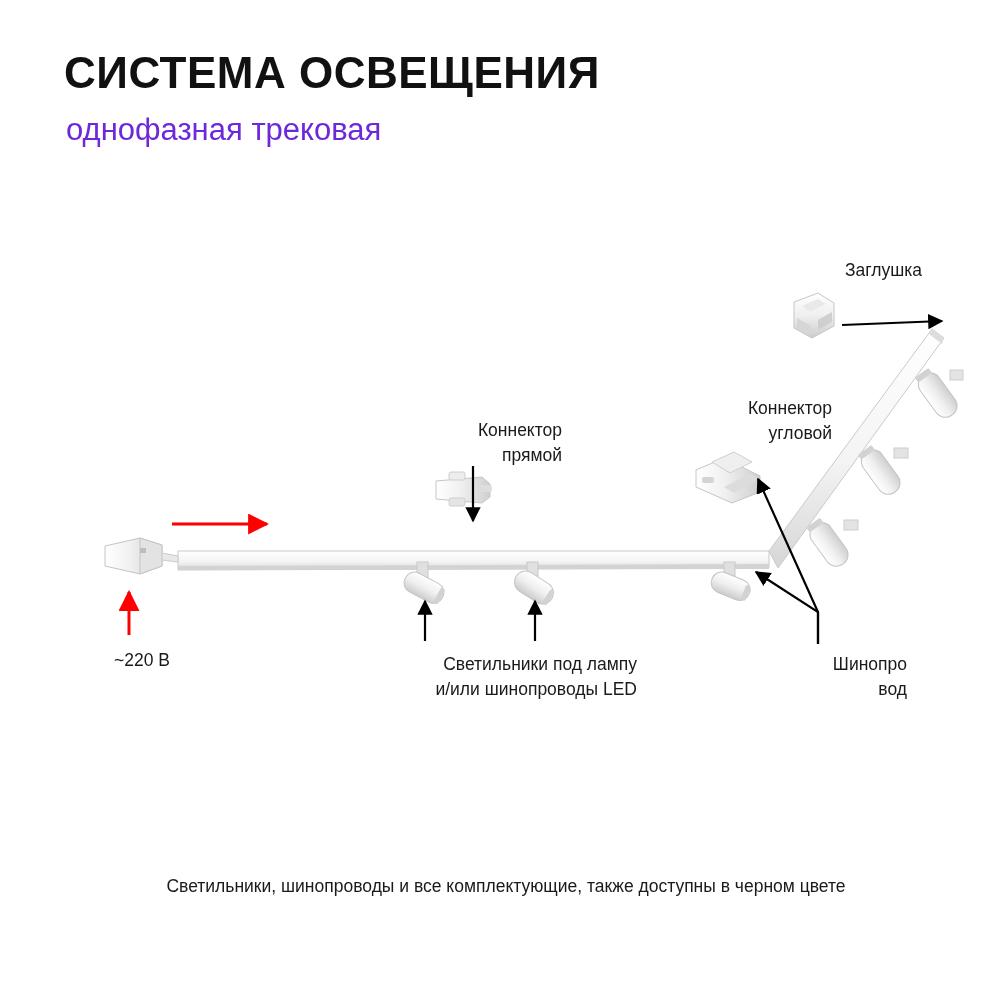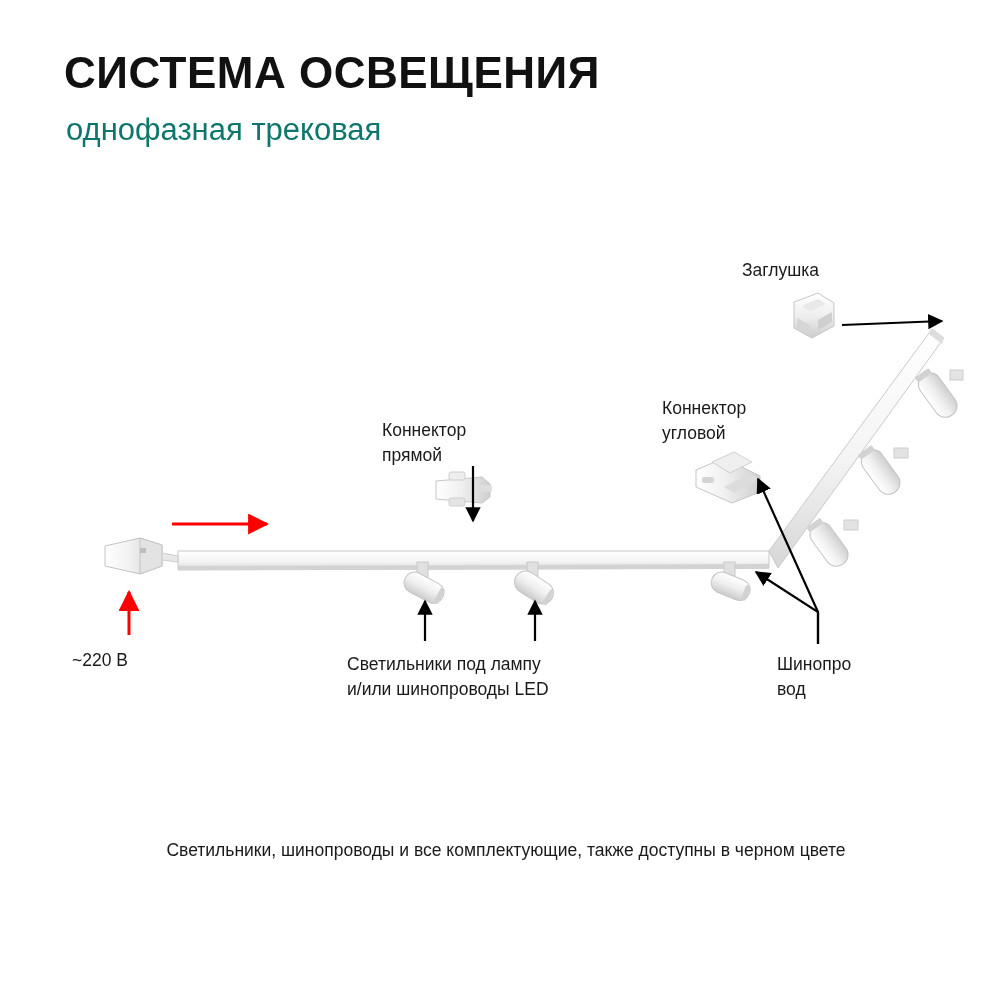--- a/index.html
+++ b/index.html
@@ -29,52 +29,52 @@
     letter-spacing: 0.5px;
     color: #111111;
     white-space: nowrap;
   }
   .subtitle {
     position: absolute;
     left: 54px;
     top: 112px;
     font-size: 31px;
     font-weight: normal;
-    color: #0f766e;
+    color: #6d28d9;
     white-space: nowrap;
   }
   .footnote {
     position: absolute;
     left: 50%;
     transform: translateX(-50%);
-    top: 840px;
+    top: 876px;
     font-size: 17.5px;
     color: #1a1a1a;
     white-space: nowrap;
   }
   .diagram {
     position: absolute;
     left: 0;
     top: 0;
     width: 1000px;
     height: 1000px;
   }
   .lbl {
     position: absolute;
     font-size: 17.5px;
     line-height: 25px;
     color: #1a1a1a;
-    text-align: left;
+    text-align: right;
     white-space: pre-line;
   }
   .lbl-voltage {
     position: absolute;
     font-size: 17.5px;
     color: #1a1a1a;
-    text-align: left;
+    text-align: center;
     white-space: nowrap;
   }
   .lbl-power { left: 48px;  top: 490px; width: 200px; }
   .lbl-straight { left: 370px; top: 418px; width: 180px; }
   .lbl-corner { left: 650px; top: 396px; width: 170px; }
   .lbl-cap { left: 730px; top: 258px; width: 180px; }
   .lbl-lamps { left: 335px; top: 652px; width: 290px; }
   .lbl-bus { left: 765px; top: 652px; width: 130px; }
   .lbl-220 { left: 60px; top: 650px; width: 140px; }
 </style>

